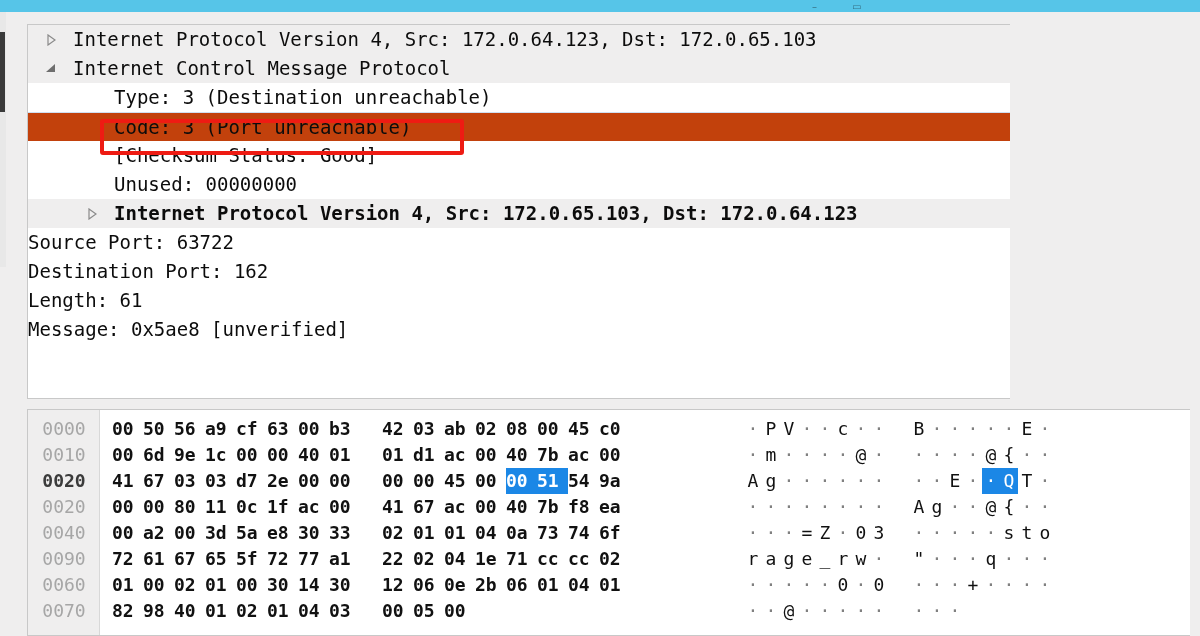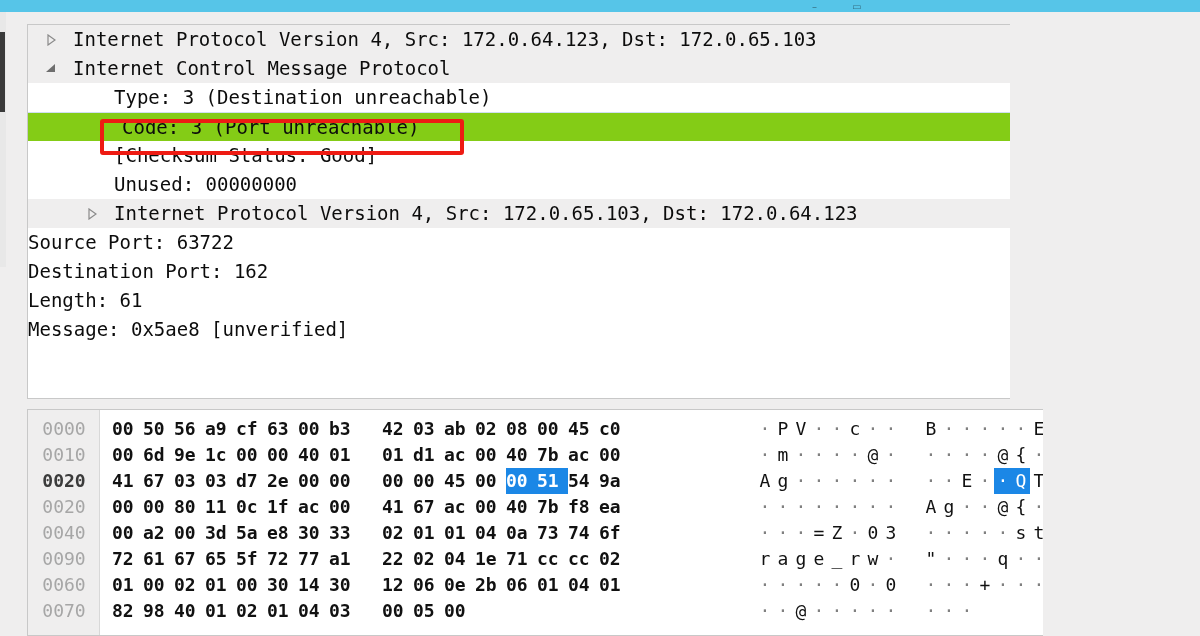--- a/index.html
+++ b/index.html
@@ -69,58 +69,58 @@
   .tree-row {
     position: relative;
     height: 29px;
     line-height: 29px;
     white-space: nowrap;
     font-size: 19px;
     color: #0c0c0c;
     letter-spacing: 0px;
   }
   .tree-row.shaded { background: #efeeee; }
-  .tree-row.selected { background: #84cc16; border-top: 1px solid #cfdff2; padding-left: 8px; }
+  .tree-row.selected { background: #c2410c; border-top: 1px solid #cfdff2; }
 
   .twisty {
     position: absolute;
     width: 14px; height: 29px;
     line-height: 29px;
     text-align: center;
     font-size: 12px;
     color: #6e6e6e;
     font-family: "DejaVu Sans", sans-serif;
   }
   .twisty svg { vertical-align: middle; }
   .tree-label { display: inline-block; }
 
   
   .lvl1 .twisty { left: 16px; }
   .lvl1 .tree-label { padding-left: 45px; }
   .lvl2 .twisty { left: 57px; }
-  .lvl2 .tree-label { padding-left: 86px; }
+  .lvl2 .tree-label { padding-left: 86px; font-weight: bold; }
   .lvl2f .tree-label { padding-left: 86px; }
   .lvl3f .tree-label { }
 
   
   .annot-rect {
     position: absolute;
     left: 100px; top: 119px;
     width: 364px; height: 36px;
     border: 4px solid #ee1b13;
     border-radius: 3px;
     pointer-events: none;
     z-index: 20;
   }
 
   
   .hex-panel {
     position: absolute;
     left: 27px; top: 409px;
-    width: 1016px; height: 227px;
+    width: 1163px; height: 227px;
     background: #ffffff;
     border: 1px solid #c8c8c8;
     border-right: none;
     overflow: hidden;
   }
   .hex-offsets {
     position: absolute;
     left: 0; top: 0;
     width: 72px; height: 227px;
     background: #efeeee;
@@ -153,21 +153,20 @@
   .hex-gap { display: inline-block; width: 22px; }
   .byte { display: inline-block; width: 31px; }
   .byte.sel { background: #1b87e6; color: #ffffff; }
 
   .hex-ascii {
     position: absolute;
     left: 716px; top: 0;
     white-space: pre;
     font-size: 18px;
     color: #111;
-    margin-left: 12px;
   }
   .ach { display: inline-block; width: 18px; text-align: center; }
   .ach.sel { background: #1b87e6; color: #ffffff; }
   .ascii-gap { display: inline-block; width: 22px; }
   .dot { color: #808080; }
 
   .hex-rows-wrap { position: absolute; left: 0; top: 6px; width: 100%; }
 </style>
 </head>
 <body>

